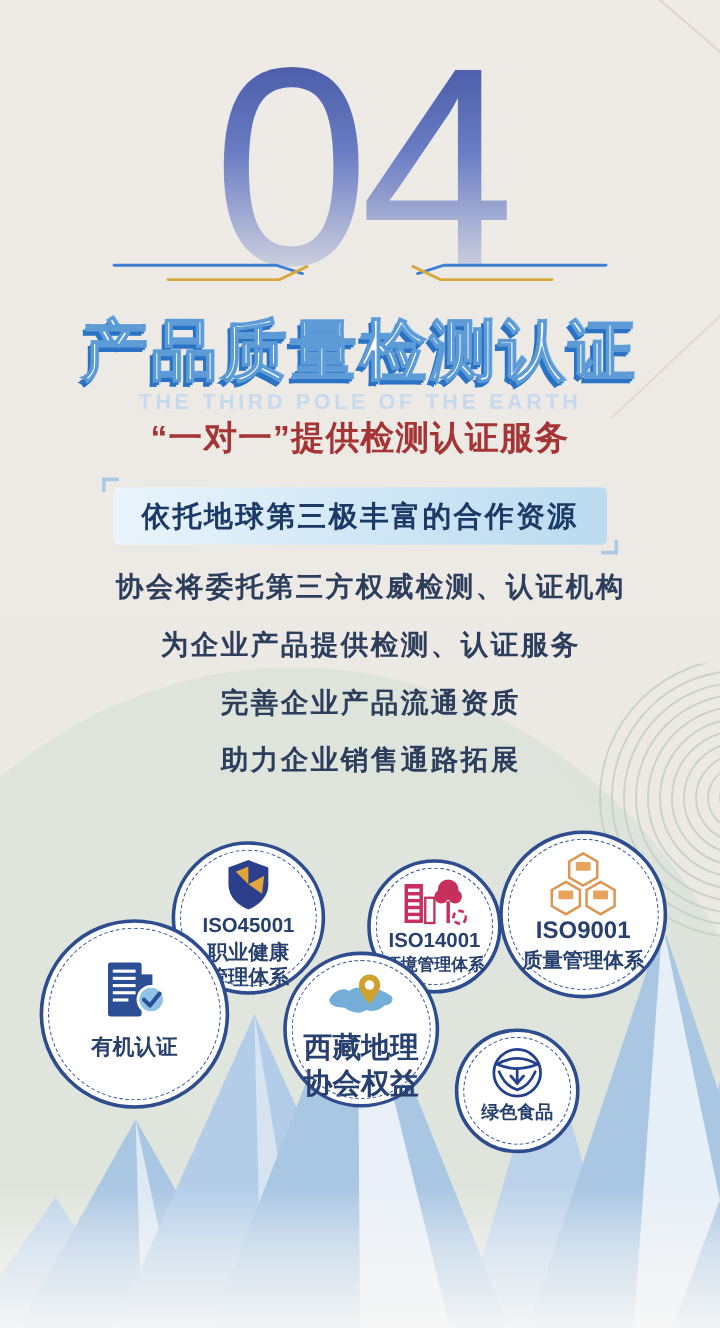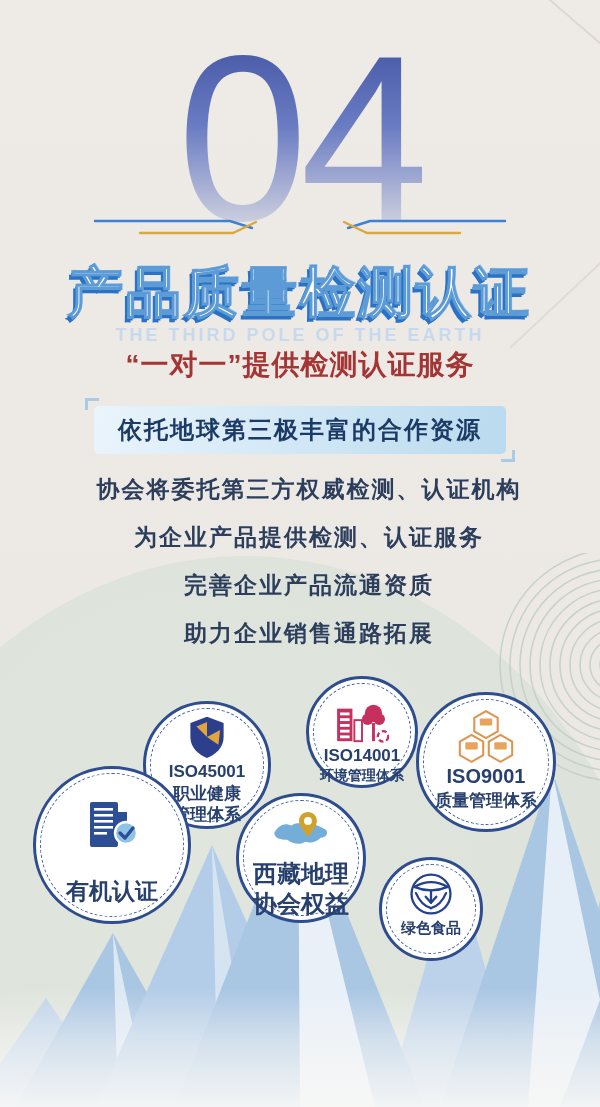--- a/index.html
+++ b/index.html
@@ -128,21 +128,21 @@
       <path d="M23,25 L11,13 L23,8 Z" fill="#e0a53c"></path>
       <path d="M23,25 L36,34 L38,17 Z" fill="#e0a53c"></path>
     </svg>
     <div class="blabel" style="font-size:17px;margin-top:2px">
       <div>ISO45001</div>
       <div>职业健康</div>
       <div>管理体系</div>
     </div>
   </div>
 
-  <div class="badge z4" style="left:306px;top:676px;width:112px;height:112px;justify-content:flex-end;">
+  <div class="badge z4" style="left:306px;top:716px;width:112px;height:112px;">
     <svg width="54" height="44" viewBox="0 0 56 46" style="margin-top:10px">
       <rect x="2" y="8" width="16" height="34" fill="#c62f5e"></rect>
       <rect x="5" y="12" width="10" height="3" fill="#fff"></rect>
         <rect x="5" y="18" width="10" height="3" fill="#fff"></rect>
       <rect x="5" y="24" width="10" height="3" fill="#fff"></rect>
         <rect x="5" y="30" width="10" height="3" fill="#fff"></rect>
       <rect x="5" y="36" width="10" height="3" fill="#fff"></rect>
       <rect x="20" y="20" width="8" height="22" fill="#fff" stroke="#c62f5e" stroke-width="2"></rect>
       <circle cx="40" cy="13" r="9" fill="#c62f5e"></circle>
         <circle cx="34" cy="19" r="6" fill="#c62f5e"></circle>
@@ -182,21 +182,21 @@
       <g fill="#fff">
         <rect x="11" y="8" width="19" height="2.6"></rect>
           <rect x="11" y="14" width="19" height="2.6"></rect>
         <rect x="11" y="20" width="19" height="2.6"></rect>
           <rect x="11" y="26" width="19" height="2.6"></rect>
         <rect x="11" y="32" width="13" height="2.6"></rect>
       </g>
       <circle cx="43" cy="33" r="11" fill="#8ec2e6" stroke="#fff" stroke-width="2.4"></circle>
       <path d="M37,33 L42,38 L50,28" fill="none" stroke="#2b4e94" stroke-width="3.4" stroke-linecap="round" stroke-linejoin="round"></path>
     </svg>
-    <div class="blabel" style="font-size:23px;margin-top:24px">
+    <div class="blabel" style="font-size:18px;margin-top:8px">
       <div>有机认证</div>
     </div>
   </div>
 
   <div class="badge z5" style="left:236px;top:793px;width:130px;height:130px;">
     <svg width="60" height="46" viewBox="0 0 60 46" style="margin-top:15px">
       <path d="M3,22 C7,15 14,11 20,15 C25,10 31,14 36,11 C43,13 49,15 55,19 C58,21 56,27 50,27 C46,31 40,33 34,31 C28,35 22,33 16,29 C10,29 3,28 3,22 Z" fill="#74aed8"></path>
       <path d="M37,1 C32,1 28,5 28,10 C28,16 37,26 37,26 C37,26 46,16 46,10 C46,5 42,1 37,1 Z" fill="#cfa22e"></path>
       <circle cx="37" cy="10" r="4" fill="#fff"></circle>
     </svg>

